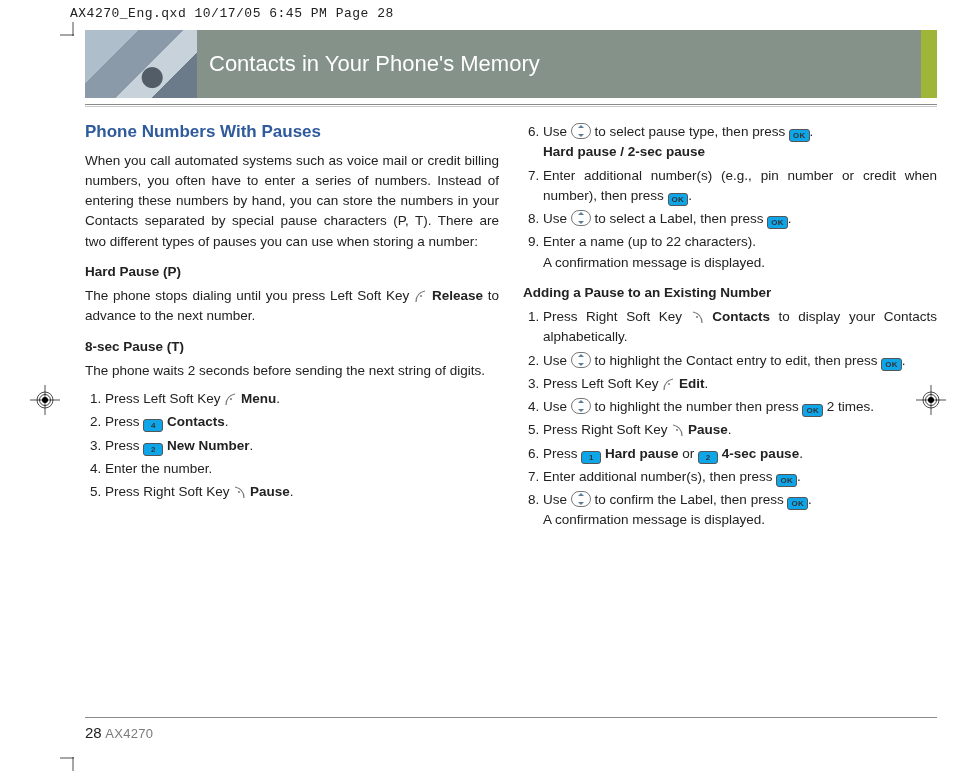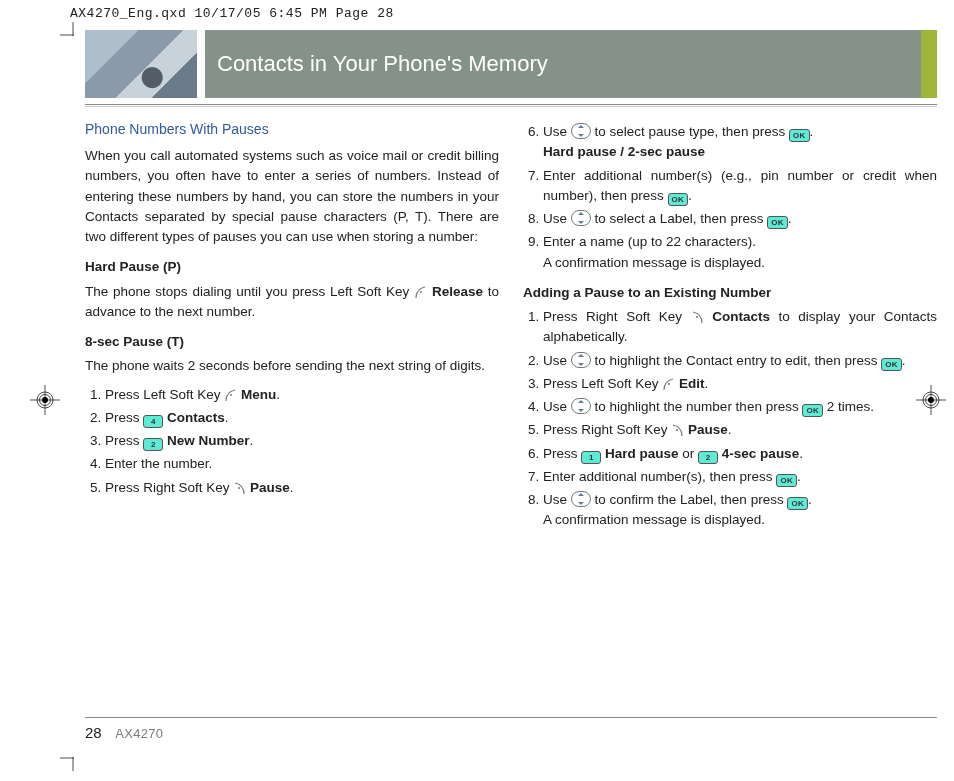--- a/index.html
+++ b/index.html
@@ -61,21 +61,20 @@
   }
   .banner-title {
     flex: 1;
     background: #84928a;
     color: #fff;
     display: flex;
     align-items: center;
     padding-left: 12px;
     font-size: 22px;
     font-weight: 500;
-    margin-left: 8px;
   }
   .banner-tab {
     width: 16px;
     background: #9fb537;
   }
 
   .rules {
     border-top: 1px solid #8a8a8a;
     border-bottom: 1px solid #c8c8c8;
     height: 1px;
@@ -87,22 +86,22 @@
     gap: 24px;
   }
   .col {
     flex: 1 1 0;
     font-size: 13.5px;
     line-height: 1.5;
   }
   .col p { margin: 0 0 8px 0; text-align: justify; }
   .section-title {
     color: #2f5a9b;
-    font-size: 14px;
-    font-weight: 400;
+    font-size: 17px;
+    font-weight: 700;
     margin: 0 0 6px 0;
   }
   .subhead {
     font-weight: 700;
     margin: 10px 0 4px 0;
   }
   ol.steps {
     margin: 2px 0 8px 0;
     padding-left: 20px;
   }
@@ -112,21 +111,21 @@
   
   .key {
     display: inline-block;
     vertical-align: -2px;
     border: 1px solid #555;
     border-radius: 3px;
     font-family: Arial, sans-serif;
     font-size: 8px;
     line-height: 11px;
     padding: 0 3px;
-    background: #5eead4;
+    background: #0ea5e9;
     color: #333;
     min-width: 12px;
     text-align: center;
     font-weight: 700;
   }
   .key.ok { letter-spacing: .3px; }
   .softkey {
     display: inline-block;
     width: 13px;
     height: 14px;
@@ -158,21 +157,21 @@
     position: absolute;
     left: 0;
     bottom: 14px;
     width: 100%;
   }
   .foot-rule {
     border-top: 1px solid #8a8a8a;
     margin-bottom: 6px;
   }
   .foot-text { font-size: 13px; }
-  .foot-text .pn { font-weight: 400; font-size: 15px; margin-right: 10px; }
+  .foot-text .pn { font-weight: 400; font-size: 15px; margin-right: 0; }
   .foot-text .model { color: #7a7a7a; font-size: 13px; letter-spacing: .3px; }
 </style>
 </head>
 <body>
 
 <div class="slug">AX4270_Eng.qxd  10/17/05  6:45 PM  Page 28</div>
 
 <svg class="reg-l" width="30" height="30">
   <circle cx="15" cy="15" r="8" fill="none" stroke="#000" stroke-width=".7"></circle>
   <circle cx="15" cy="15" r="5.5" fill="none" stroke="#000" stroke-width=".7"></circle>

